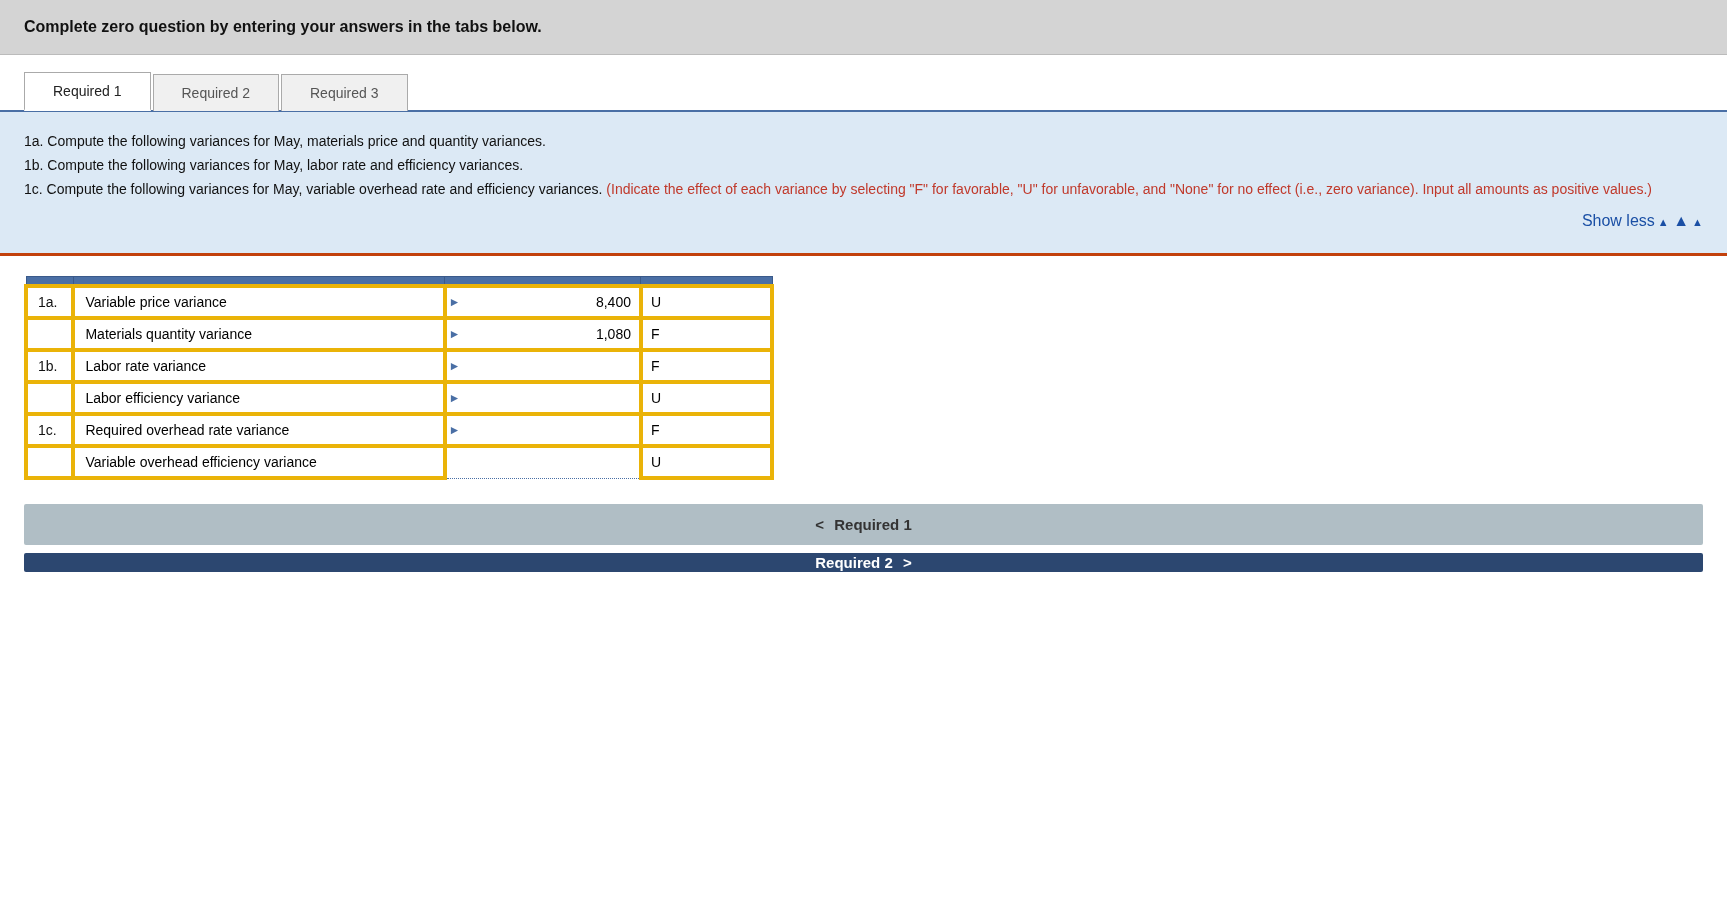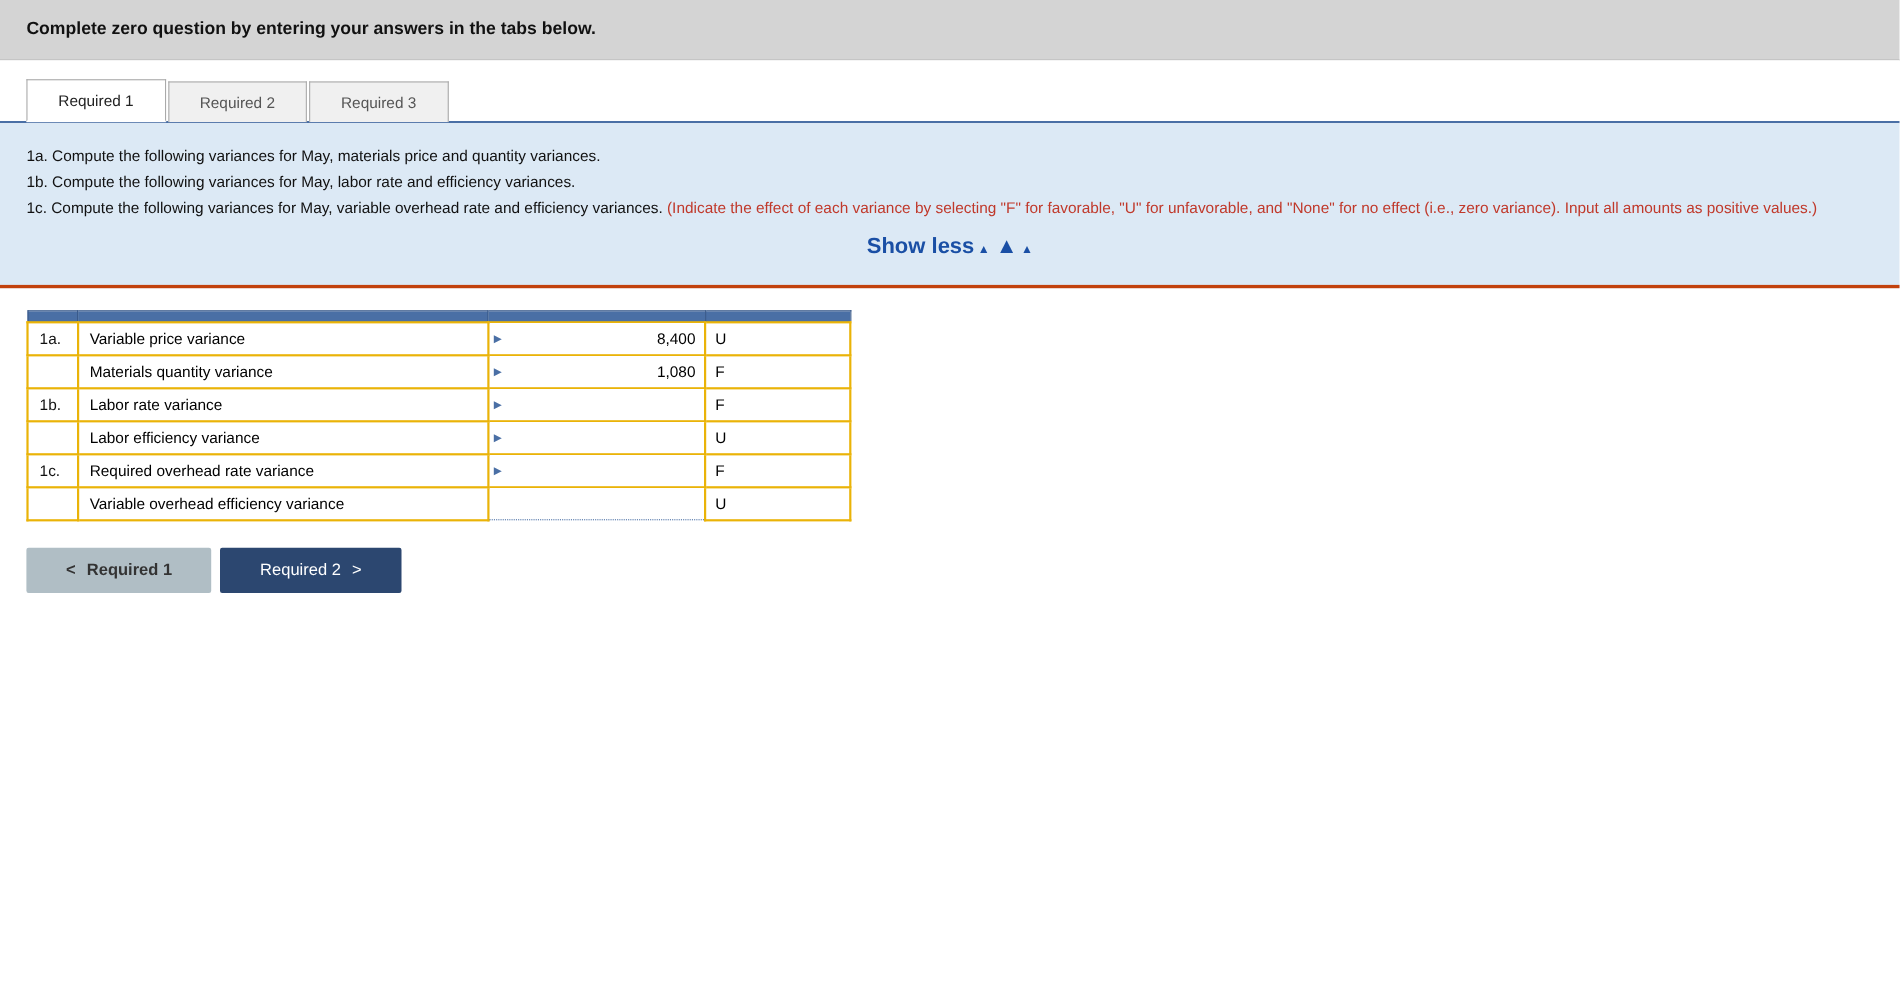--- a/index.html
+++ b/index.html
@@ -74,44 +74,44 @@
       color: #111;
       line-height: 1.7;
       border-bottom: 3px solid #c2410c;
     }
 
     .instruction-box .red-text {
       color: #c0392b;
     }
 
     .show-less {
-      text-align: center;
+      text-align: right;
       color: #1a4fa5;
-      font-weight: bold;
-      font-size: 20px;
+      font-weight: normal;
+      font-size: 16px;
       padding-top: 6px;
       cursor: pointer;
     }
 
     .show-less span::after {
       content: ' ▲';
       font-size: 11px;
     }
 
     .table-section {
       padding: 20px 24px 24px 24px;
     }
 
     .variance-table {
       border-collapse: collapse;
       width: 750px;
     }
 
     .variance-table td {
-      border: 2px solid #eab308;
+      border: 4px solid #eab308;
       padding: 6px 10px;
       background: #fff;
       vertical-align: middle;
     }
 
     .variance-table td.label-cell {
       font-weight: normal;
       color: #111;
       background: #fff;
       width: 40px;
@@ -162,44 +162,45 @@
       top: 50%;
       transform: translateY(-50%);
     }
 
     .dotted-border {
       border: 1.5px dotted #4a6fa5 !important;
     }
 
     .nav-buttons {
       display: flex;
-      flex-direction: row;
+      flex-direction: column;
+      justify-content: center;
       gap: 8px;
       margin-top: 24px;
       padding-bottom: 30px;
     }
 
     .btn-prev {
       background: #b0bec5;
       color: #333;
       border: none;
       padding: 12px 36px;
       font-size: 15px;
       font-weight: bold;
       cursor: pointer;
       border-radius: 2px;
     }
 
     .btn-next {
       background: #2c4770;
       color: #fff;
       border: none;
-      padding: 12px 36px;
+      padding: 1px 36px;
       font-size: 15px;
-      font-weight: normal;
+      font-weight: bold;
       cursor: pointer;
       border-radius: 2px;
     }
 
     .btn-prev .arrow {
       margin-right: 6px;
     }
 
     .btn-next .arrow {
       margin-left: 6px;

